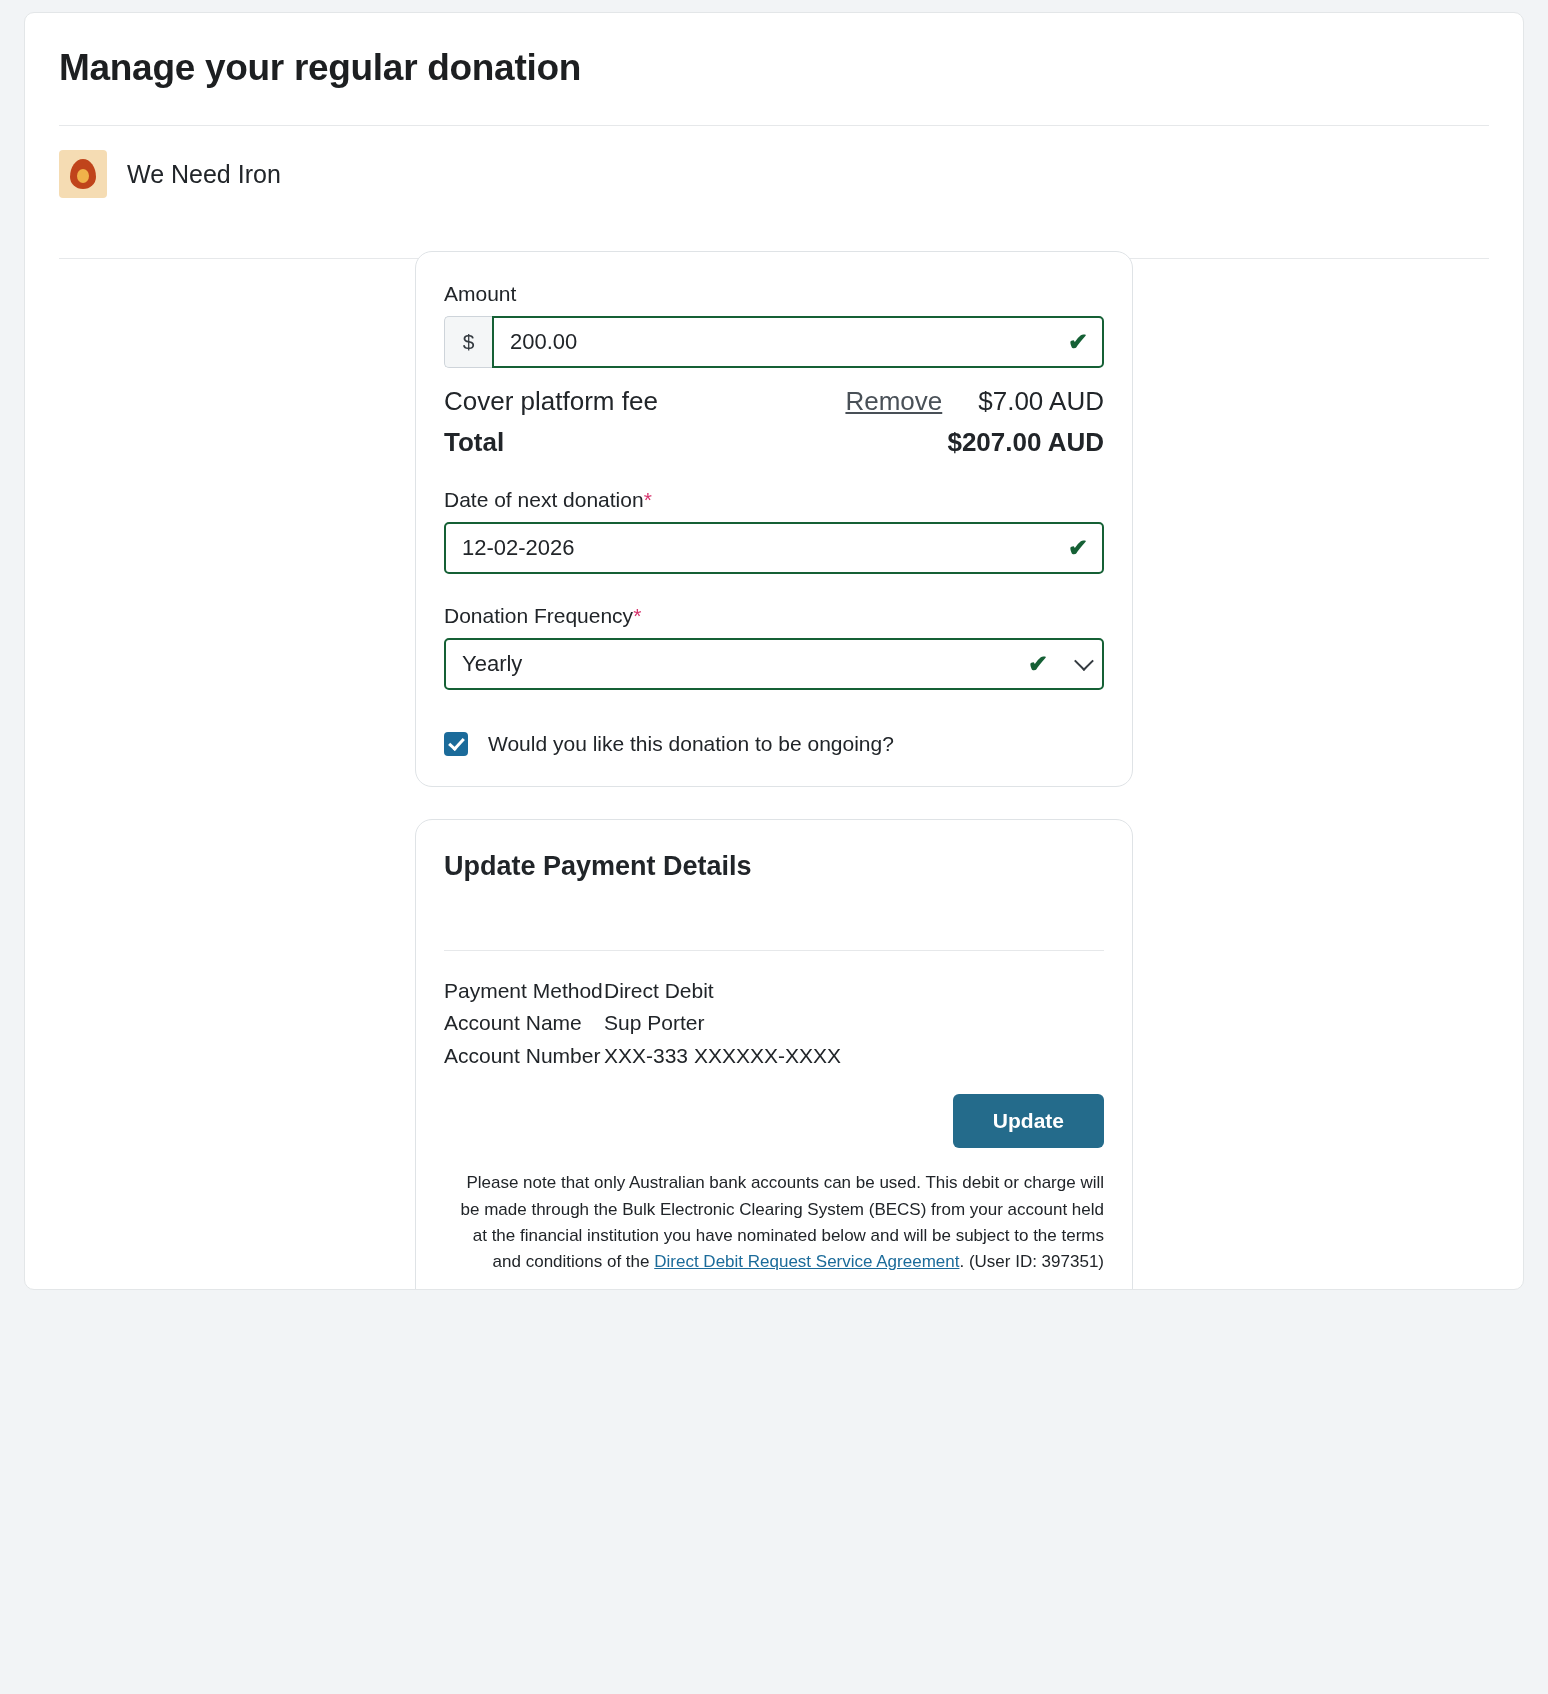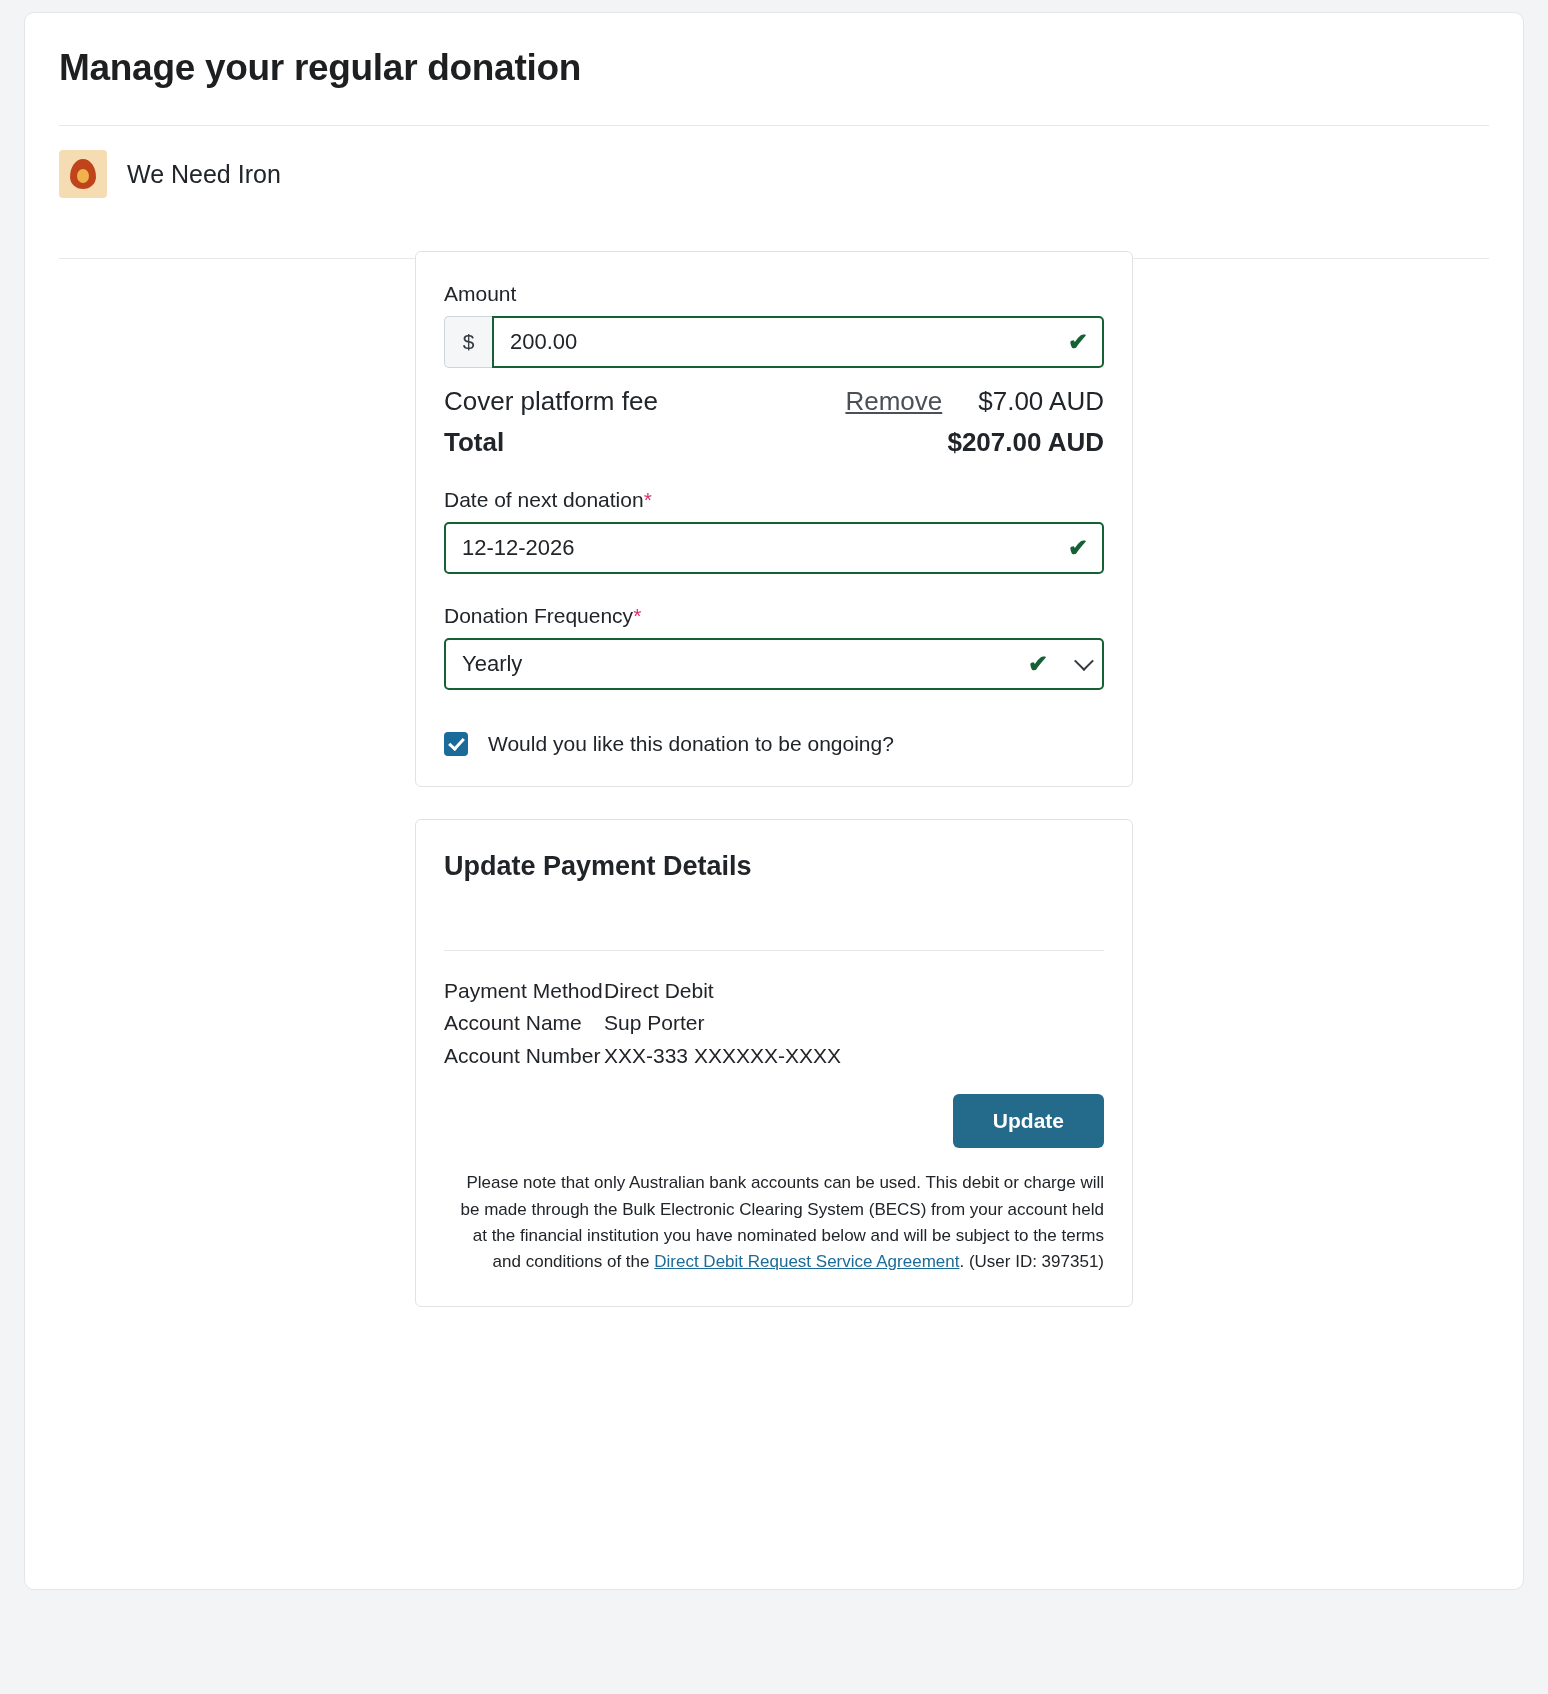--- a/index.html
+++ b/index.html
@@ -7,21 +7,21 @@
     margin: 0; padding: 0;
     background: #f2f4f6;
     font-family: "Liberation Sans", sans-serif;
     color: #212529;
   }
   body { width: 1548px; height: 1694px; overflow: hidden; }
 
   .page-card {
     position: absolute;
     left: 24px; top: 12px;
-    width: 1500px; height: 1578px;
+    width: 1500px; height: 1278px;
     background: #ffffff;
     border: 1px solid #e3e6e8;
     border-radius: 10px;
     overflow: hidden;
   }
 
   .page-title {
     font-size: 37px;
     font-weight: bold;
     color: #1d1f21;
@@ -74,21 +74,21 @@
     left: 0; right: 0; top: 238px;
     display: flex;
     flex-direction: column;
     align-items: center;
   }
 
   .card {
     width: 718px;
     background: #fff;
     border: 1px solid #dfe3e6;
-    border-radius: 6px;
+    border-radius: 17px;
     padding: 30px 28px 30px 28px;
   }
   .card + .card { margin-top: 32px; }
 
   .field-label {
     font-size: 21px;
     color: #212529;
     margin-bottom: 10px;
   }
   .req { color: #d6336c; }
@@ -301,21 +301,21 @@
       <div class="total-row">
         <span class="label">Total</span>
         <span>$207.00 AUD</span>
       </div>
 
       <div class="block">
         <div class="field-label">
           <span>Date of next donation</span><span class="req">*</span>
         </div>
         <div class="input">
-          <span>12-12-2026</span>
+          <span>12-02-2026</span>
           <span class="tick">✔</span>
         </div>
       </div>
 
       <div class="block">
         <div class="field-label">
           <span>Donation Frequency</span><span class="req">*</span>
         </div>
         <div class="select-wrap">
           <div class="input">

